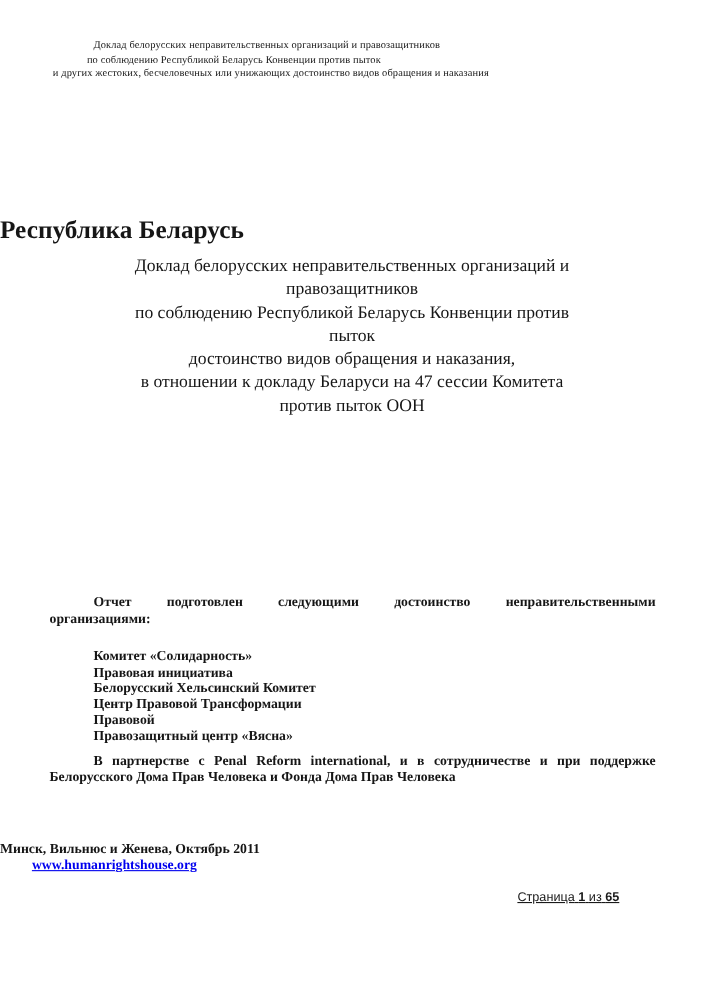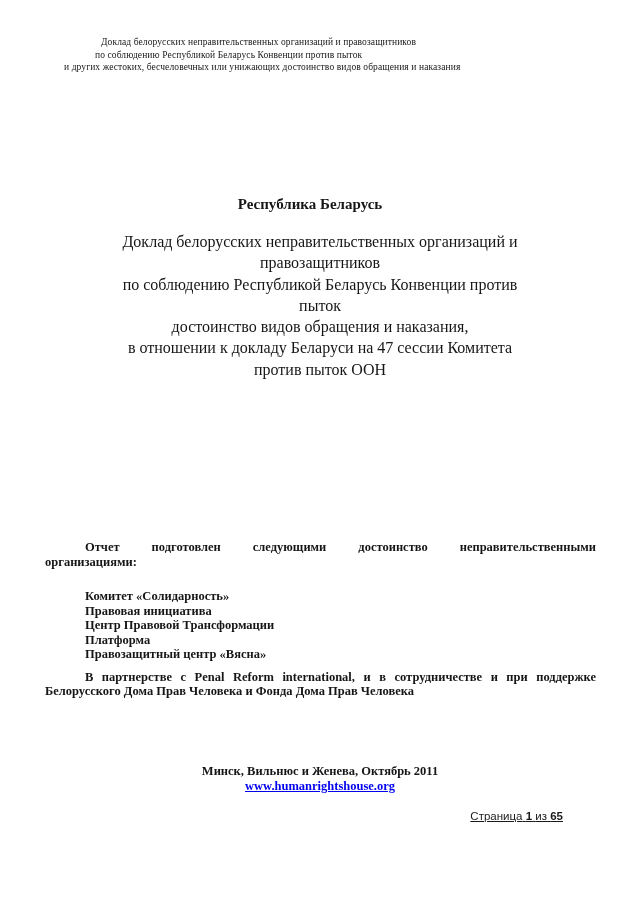--- a/index.html
+++ b/index.html
@@ -14,38 +14,37 @@
     background: #ffffff;
     font-family: "Liberation Serif", "DejaVu Serif", serif;
     color: #161616;
     overflow: hidden;
   }
 
   
   .header-note {
     position: absolute;
     top: 36px;
-    left: 16px;
+    left: 0;
     width: 568px;
     font-size: 9.5px;
     line-height: 12.6px;
     letter-spacing: 0.1px;
   }
   .header-note .hl1 { margin-left: 85px; }
   .header-note .hl2 { margin-left: 79px; }
   .header-note .hl3 { margin-left: 48px; }
 
   
   .doc-title {
     position: absolute;
     top: 196px;
     left: 0;
     width: 620px;
-    text-align: center;
-    font-size: 15px;
+    font-size: 23px;
     font-weight: bold;
   }
 
   
   .subtitle {
     position: absolute;
     top: 231px;
     left: 40px;
     width: 560px;
     text-align: center;
@@ -71,28 +70,29 @@
   .org-list { margin-top: 20px; }
   .org-list div { margin-left: 40px; }
   .partnership { margin-top: 8px; }
 
   
   .footer-center {
     position: absolute;
     top: 764px;
     left: 0;
     width: 640px;
-    text-align: center;
+    text-align: left;
     font-size: 12.5px;
     font-weight: bold;
     line-height: 14.5px;
   }
   .footer-center a {
     display: inline-block;
     text-decoration: underline;
+    margin-left: 29px;
   }
 
   
   .page-indicator {
     position: absolute;
     top: 810px;
     right: 77px;
     font-family: "Liberation Sans", "DejaVu Sans", sans-serif;
     font-size: 11.5px;
     color: #1a1a1a;
@@ -123,22 +123,23 @@
     <div>против пыток ООН</div>
   </div>
 
   <div class="body-block">
     <div class="jline">Отчет подготовлен следующими достоинство неправительственными</div>
     <div>организациями:</div>
 
     <div class="org-list">
       <div>Комитет «Солидарность»</div>
       <div>Правовая инициатива</div>
+      <div>Белорусский Хельсинский Комитет</div>
       <div>Центр Правовой Трансформации</div>
-      <div>Платформа</div>
+      <div>Правовой</div>
       <div>Правозащитный центр «Вясна»</div>
     </div>
 
     <div class="partnership">
       <div class="jline">В партнерстве с Penal Reform international, и в сотрудничестве и при поддержке</div>
       <div>Белорусского Дома Прав Человека и Фонда Дома Прав Человека</div>
     </div>
   </div>
 
   <div class="footer-center">

